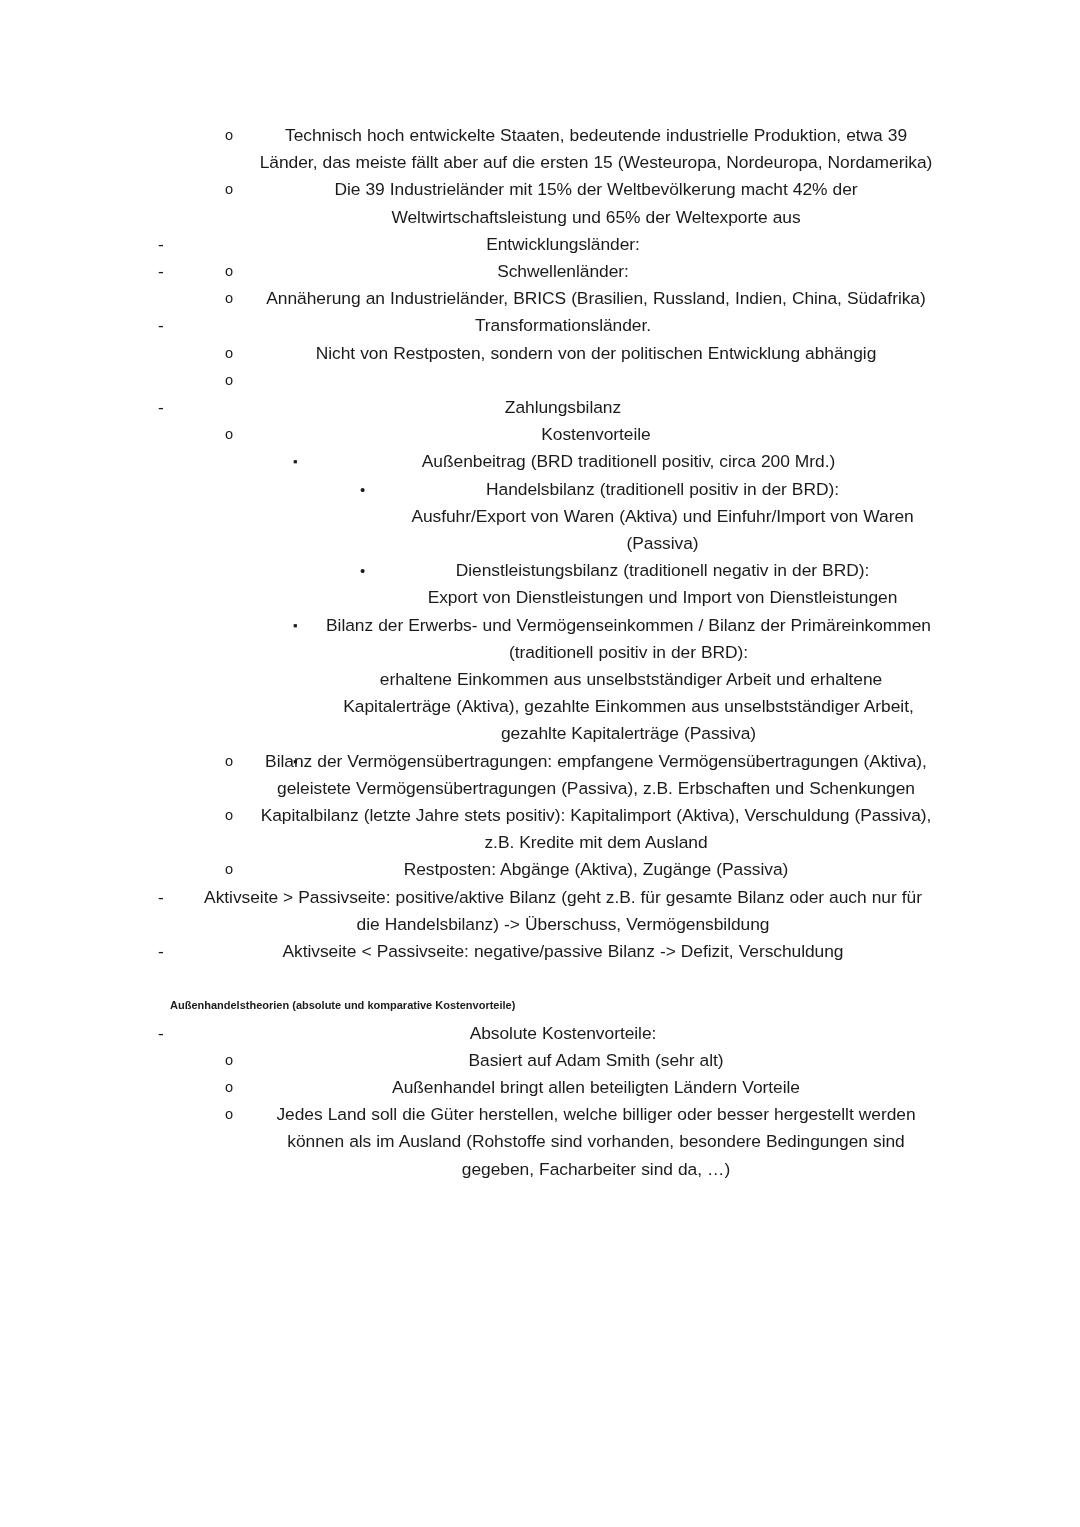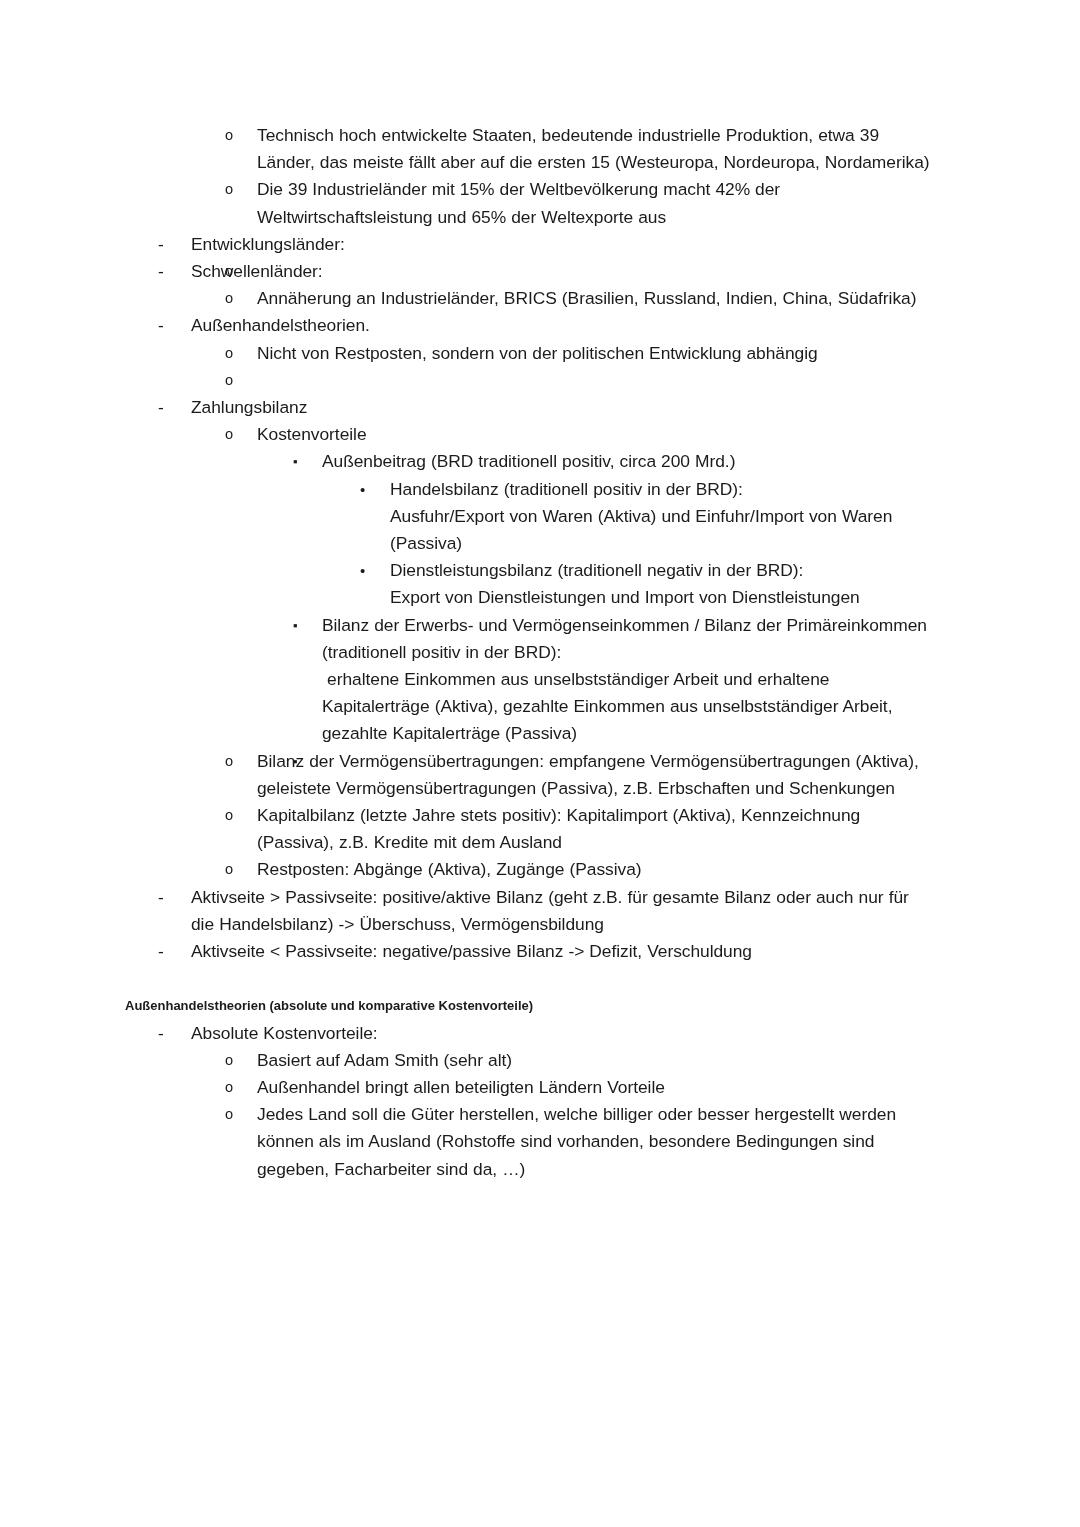--- a/index.html
+++ b/index.html
@@ -41,44 +41,46 @@
     display: block;
     text-align: left;
     font-size: 17.4px;
     line-height: 27.2px;
     color: #1b1b1b;
   }
 
   .li .txt {
     display: block;
     white-space: pre-wrap;
+    text-align: center;
   }
 
   
   .lvl1 { padding-left: 66px; }
   .lvl1 > .marker { left: 33px; }
 
   
   .lvl2 { padding-left: 132px; }
   .lvl2 > .marker { left: 100px; font-size: 14.6px; }
 
   
   .lvl3 { padding-left: 197px; }
   .lvl3 > .marker { left: 168px; font-size: 13px; }
 
   
   .lvl4 { padding-left: 265px; }
   .lvl4 > .marker { left: 235px; font-size: 15px; }
 
   
   .heading {
-    font-size: 13px;
+    font-size: 11px;
     line-height: 27.2px;
     font-weight: bold;
     padding-left: 0;
+    margin-left: 45px;
   }
 
   
   .spacer { height: 27.2px; }
 </style>
 </head>
 <body>
 
 <div class="page">
   <div class="doc-body" id="doc-body">
@@ -100,21 +102,21 @@
       <div class="li lvl1">
         <span class="marker">-</span>
         <span class="txt">Schwellenländer:</span>
       </div>
       <div class="li lvl2">
         <span class="marker">o</span>
         <span class="txt">Annäherung an Industrieländer, BRICS (Brasilien, Russland, Indien, China, Südafrika)</span>
       </div>
       <div class="li lvl1">
         <span class="marker">-</span>
-        <span class="txt">Außenhandelstheorien.</span>
+        <span class="txt">Transformationsländer.</span>
       </div>
       <div class="li lvl2">
         <span class="marker">o</span>
         <span class="txt">Nicht von Restposten, sondern von der politischen Entwicklung abhängig</span>
       </div>
       <div class="li lvl2">
         <span class="marker">o</span>
       </div>
       <div class="spacer"></div>
       <div class="li lvl1">
@@ -146,21 +148,21 @@
       </div>
       <div class="li lvl3">
         <span class="marker">▪</span>
       </div>
       <div class="li lvl2">
         <span class="marker">o</span>
         <span class="txt">Bilanz der Vermögensübertragungen: empfangene Vermögensübertragungen (Aktiva), geleistete Vermögensübertragungen (Passiva), z.B. Erbschaften und Schenkungen</span>
       </div>
       <div class="li lvl2">
         <span class="marker">o</span>
-        <span class="txt">Kapitalbilanz (letzte Jahre stets positiv): Kapitalimport (Aktiva), Kennzeichnung (Passiva), z.B. Kredite mit dem Ausland</span>
+        <span class="txt">Kapitalbilanz (letzte Jahre stets positiv): Kapitalimport (Aktiva), Verschuldung (Passiva), z.B. Kredite mit dem Ausland</span>
       </div>
       <div class="li lvl2">
         <span class="marker">o</span>
         <span class="txt">Restposten: Abgänge (Aktiva), Zugänge (Passiva)</span>
       </div>
       <div class="li lvl1">
         <span class="marker">-</span>
         <span class="txt">Aktivseite &gt; Passivseite: positive/aktive Bilanz (geht z.B. für gesamte Bilanz oder auch nur für die Handelsbilanz) -&gt; Überschuss, Vermögensbildung</span>
       </div>
       <div class="li lvl1">

